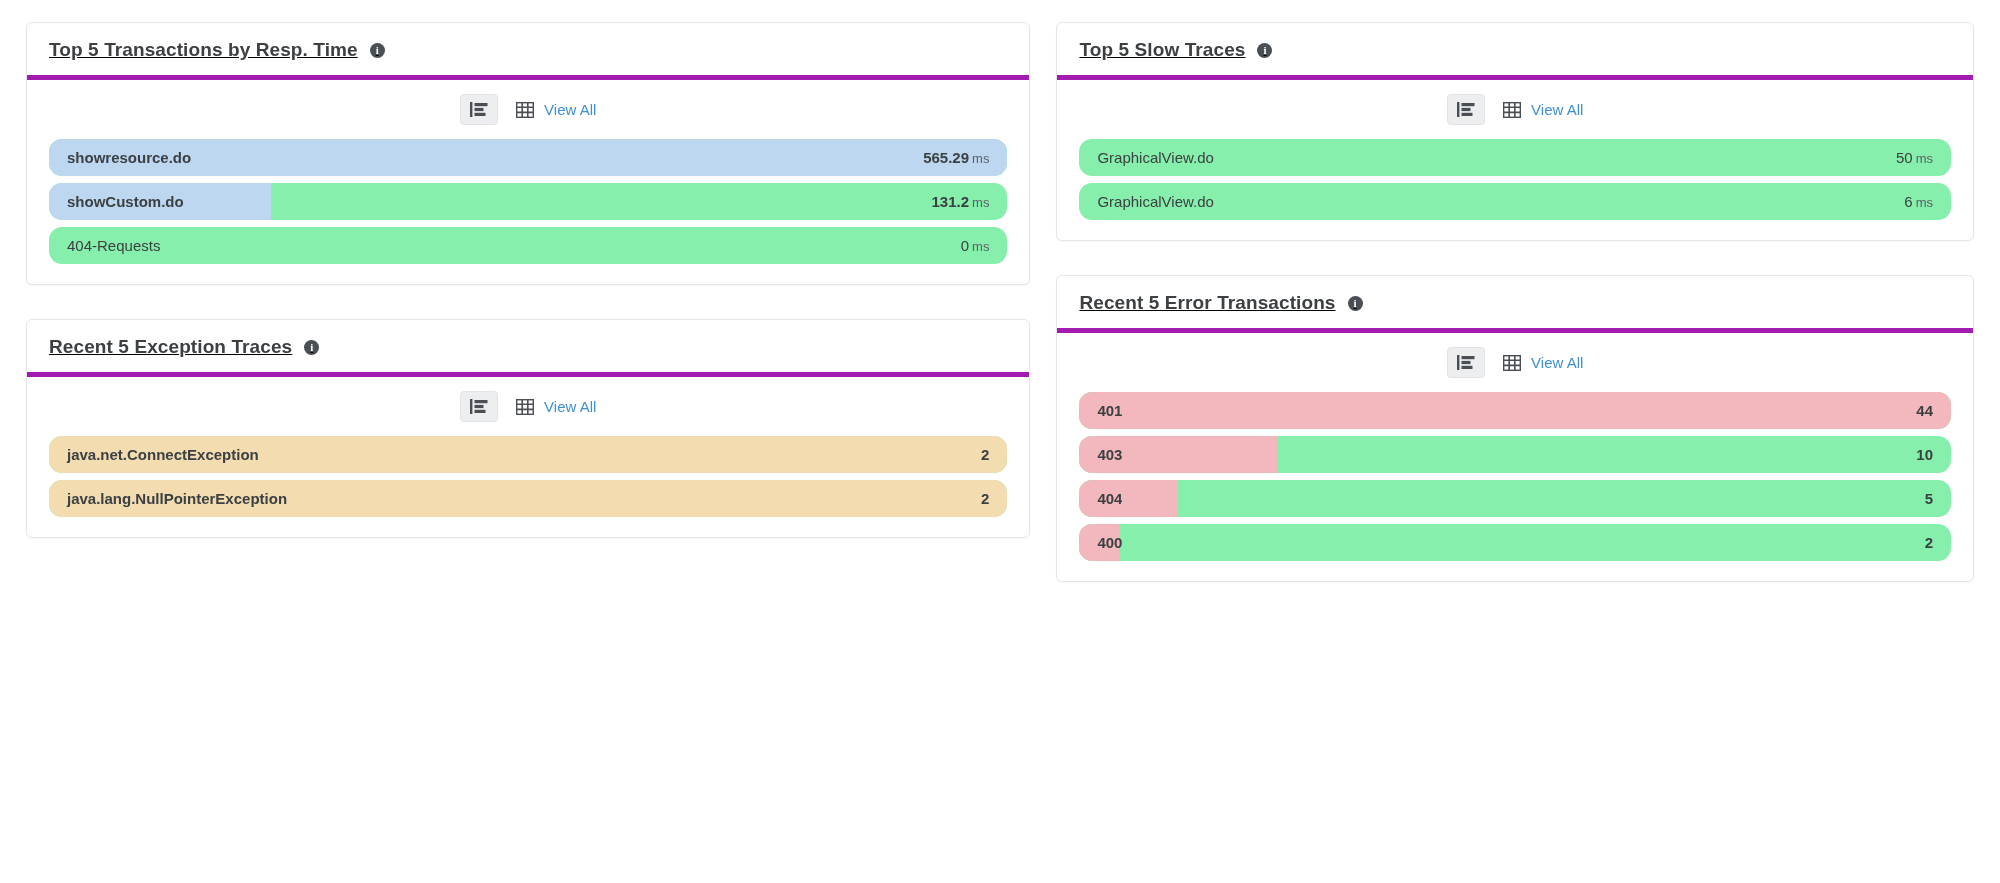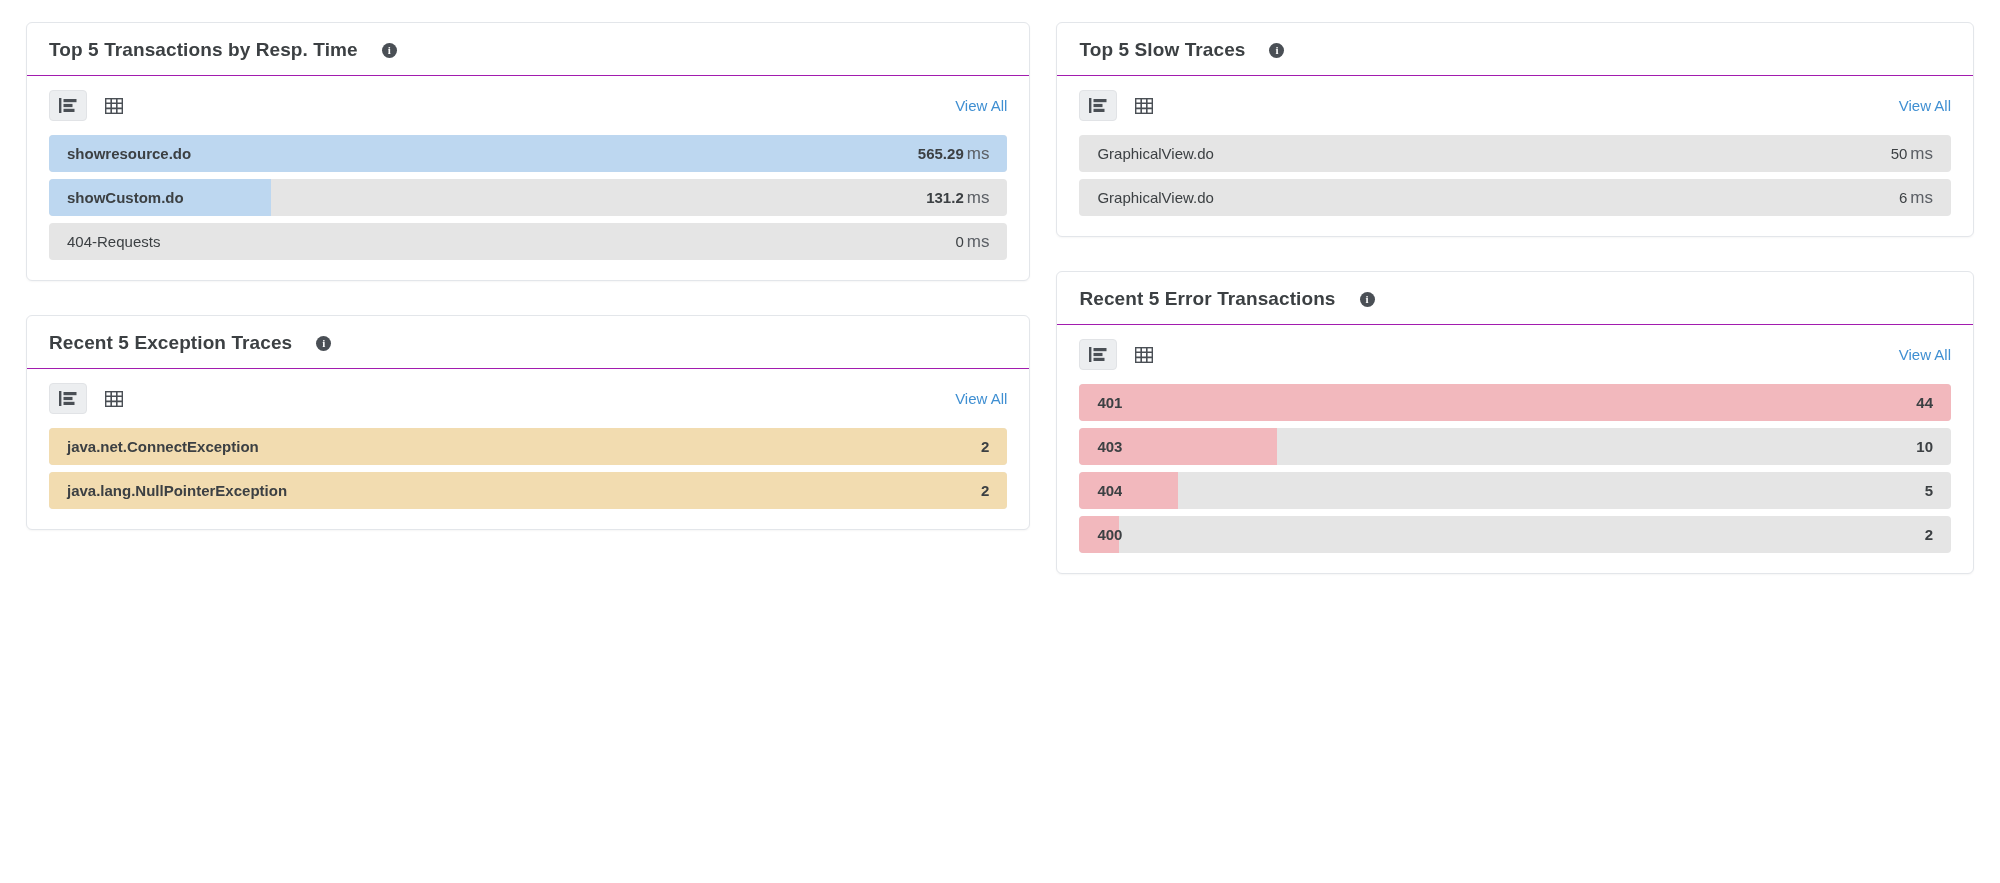--- a/index.html
+++ b/index.html
@@ -32,24 +32,25 @@
 
   .card {
     background: #ffffff;
     border: 1px solid #e3e6ea;
     border-radius: 6px;
     box-shadow: 0 1px 2px rgba(0,0,0,0.04);
     overflow: hidden;
   }
   .card-header {
     padding: 16px 22px 14px 22px;
-    border-bottom: 1px solid #a21caf;
+    border-bottom: 5px solid #a21caf;
     display: flex;
     align-items: center;
-    gap: 24px;
+    gap: 12px;
+    text-decoration: underline;
   }
   .card-title {
     font-size: 19px;
     font-weight: bold;
     color: #3c4043;
     letter-spacing: .1px;
   }
   .info-icon {
     width: 15px;
     height: 15px;
@@ -62,21 +63,21 @@
     text-align: center;
     font-family: "Liberation Serif", serif;
     display: inline-block;
     flex: 0 0 auto;
   }
   .card-body { padding: 14px 22px 20px 22px; }
 
   .toolbar {
     display: flex;
     align-items: center;
-    justify-content: space-between;
+    justify-content: center;
     margin-bottom: 14px;
   }
   .toolbar-left { display: flex; gap: 8px; }
   .tb-btn {
     width: 38px;
     height: 31px;
     border-radius: 4px;
     display: flex;
     align-items: center;
     justify-content: center;
@@ -89,22 +90,22 @@
     color: #3f8fd2;
     font-size: 15px;
     cursor: pointer;
   }
 
   .rowlist { display: flex; flex-direction: column; }
   .row {
     position: relative;
     height: 37px;
     margin-bottom: 7px;
-    background: #e5e5e5;
-    border-radius: 4px;
+    background: #86efac;
+    border-radius: 13px;
     display: flex;
     align-items: center;
     overflow: hidden;
   }
   .row:last-child { margin-bottom: 0; }
   .row-fill {
     position: absolute;
     left: 0; top: 0; bottom: 0;
     border-radius: 3px 0 0 3px;
   }
@@ -126,21 +127,21 @@
     z-index: 2;
     margin-left: auto;
     padding-right: 18px;
     font-size: 15px;
     color: #3c4043;
     font-weight: bold;
     white-space: nowrap;
   }
   .row-value .unit {
     font-weight: normal;
-    font-size: 17px;
+    font-size: 13px;
     color: #5c6066;
     margin-left: 3px;
   }
   .row-value.plain { font-weight: normal; }
 </style>
 </head>
 <body>
 
 <div class="page">
 

